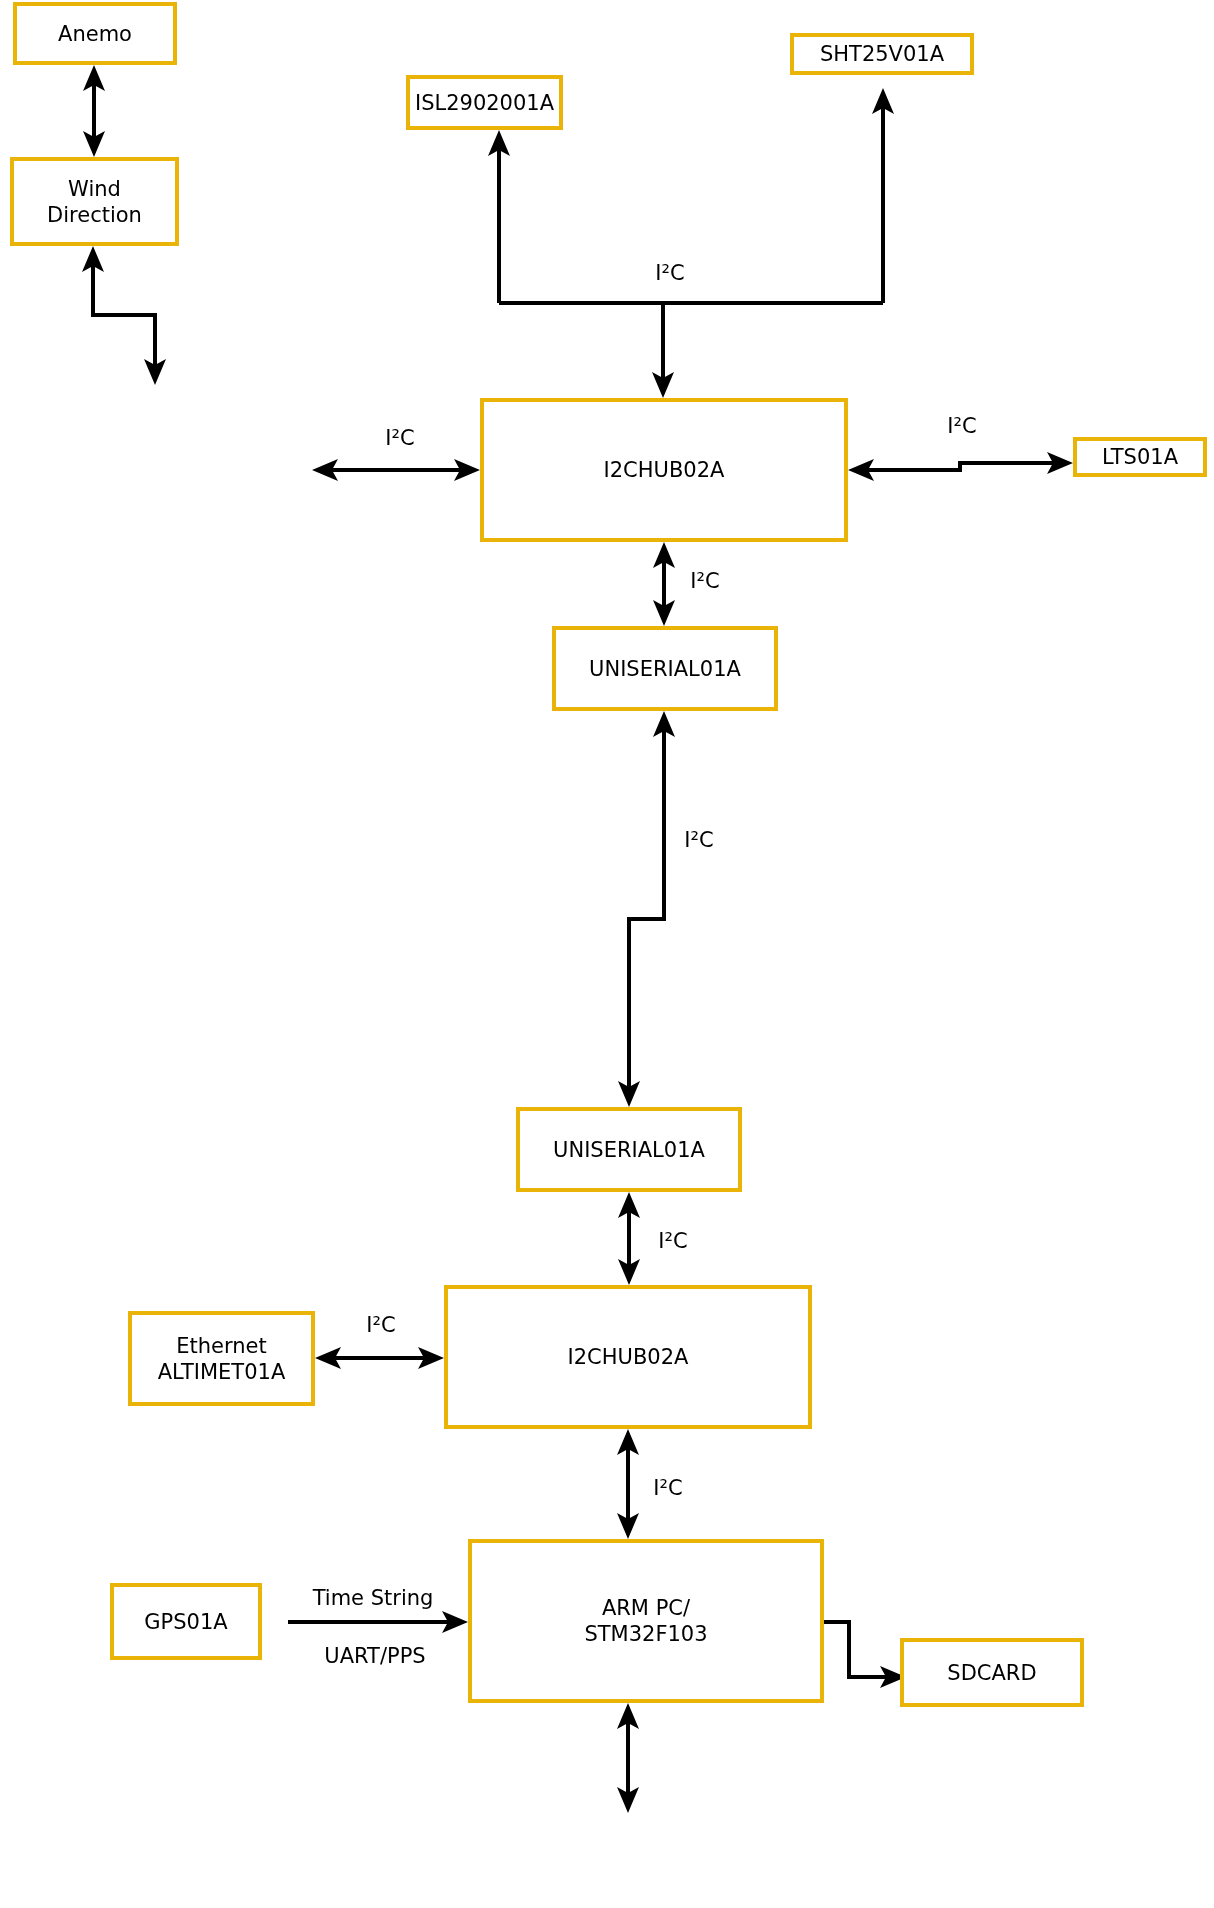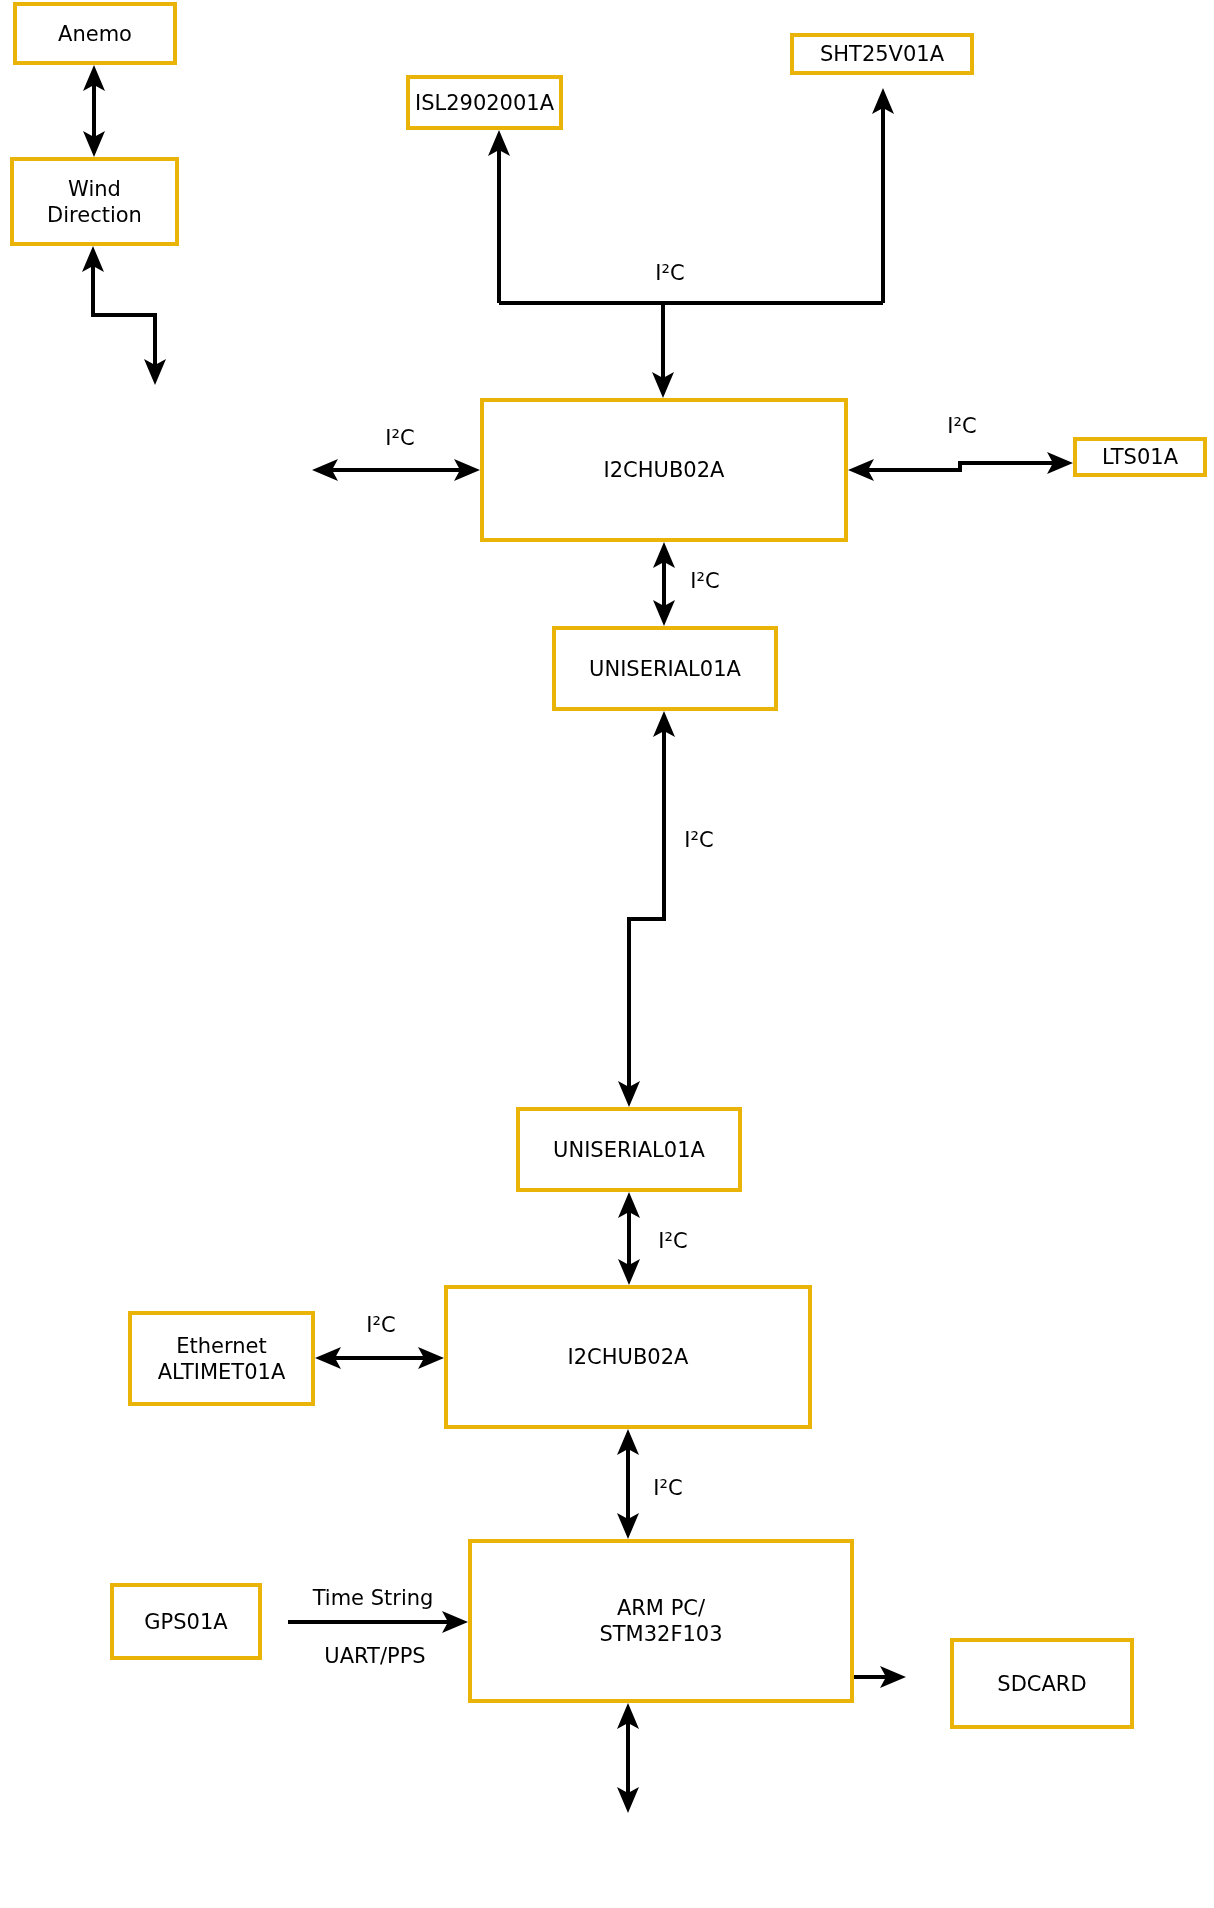--- a/index.html
+++ b/index.html
@@ -186,28 +186,28 @@
     <span>
       <span class="ln">Ethernet</span>
       <span class="ln">ALTIMET01A</span>
     </span>
   </div>
 
   <div class="box" style="left:110px;top:1583px;width:152px;height:77px">
     <span>GPS01A</span>
   </div>
 
-  <div class="box" style="left:468px;top:1539px;width:386px;height:164px">
+  <div class="box" style="left:468px;top:1539px;width:356px;height:164px">
     <span>
       <span class="ln">ARM PC/</span>
       <span class="ln">STM32F103</span>
     </span>
   </div>
 
-  <div class="box" style="left:950px;top:1638px;width:184px;height:91px">
+  <div class="box" style="left:900px;top:1638px;width:184px;height:69px">
     <span>SDCARD</span>
   </div>
 
 
   <span class="wire-label" style="left:670px;top:273px">I²C</span>
   <span class="wire-label" style="left:400px;top:438px">I²C</span>
   <span class="wire-label" style="left:962px;top:426px">I²C</span>
   <span class="wire-label" style="left:705px;top:581px">I²C</span>
   <span class="wire-label" style="left:699px;top:840px">I²C</span>
   <span class="wire-label" style="left:673px;top:1241px">I²C</span>

